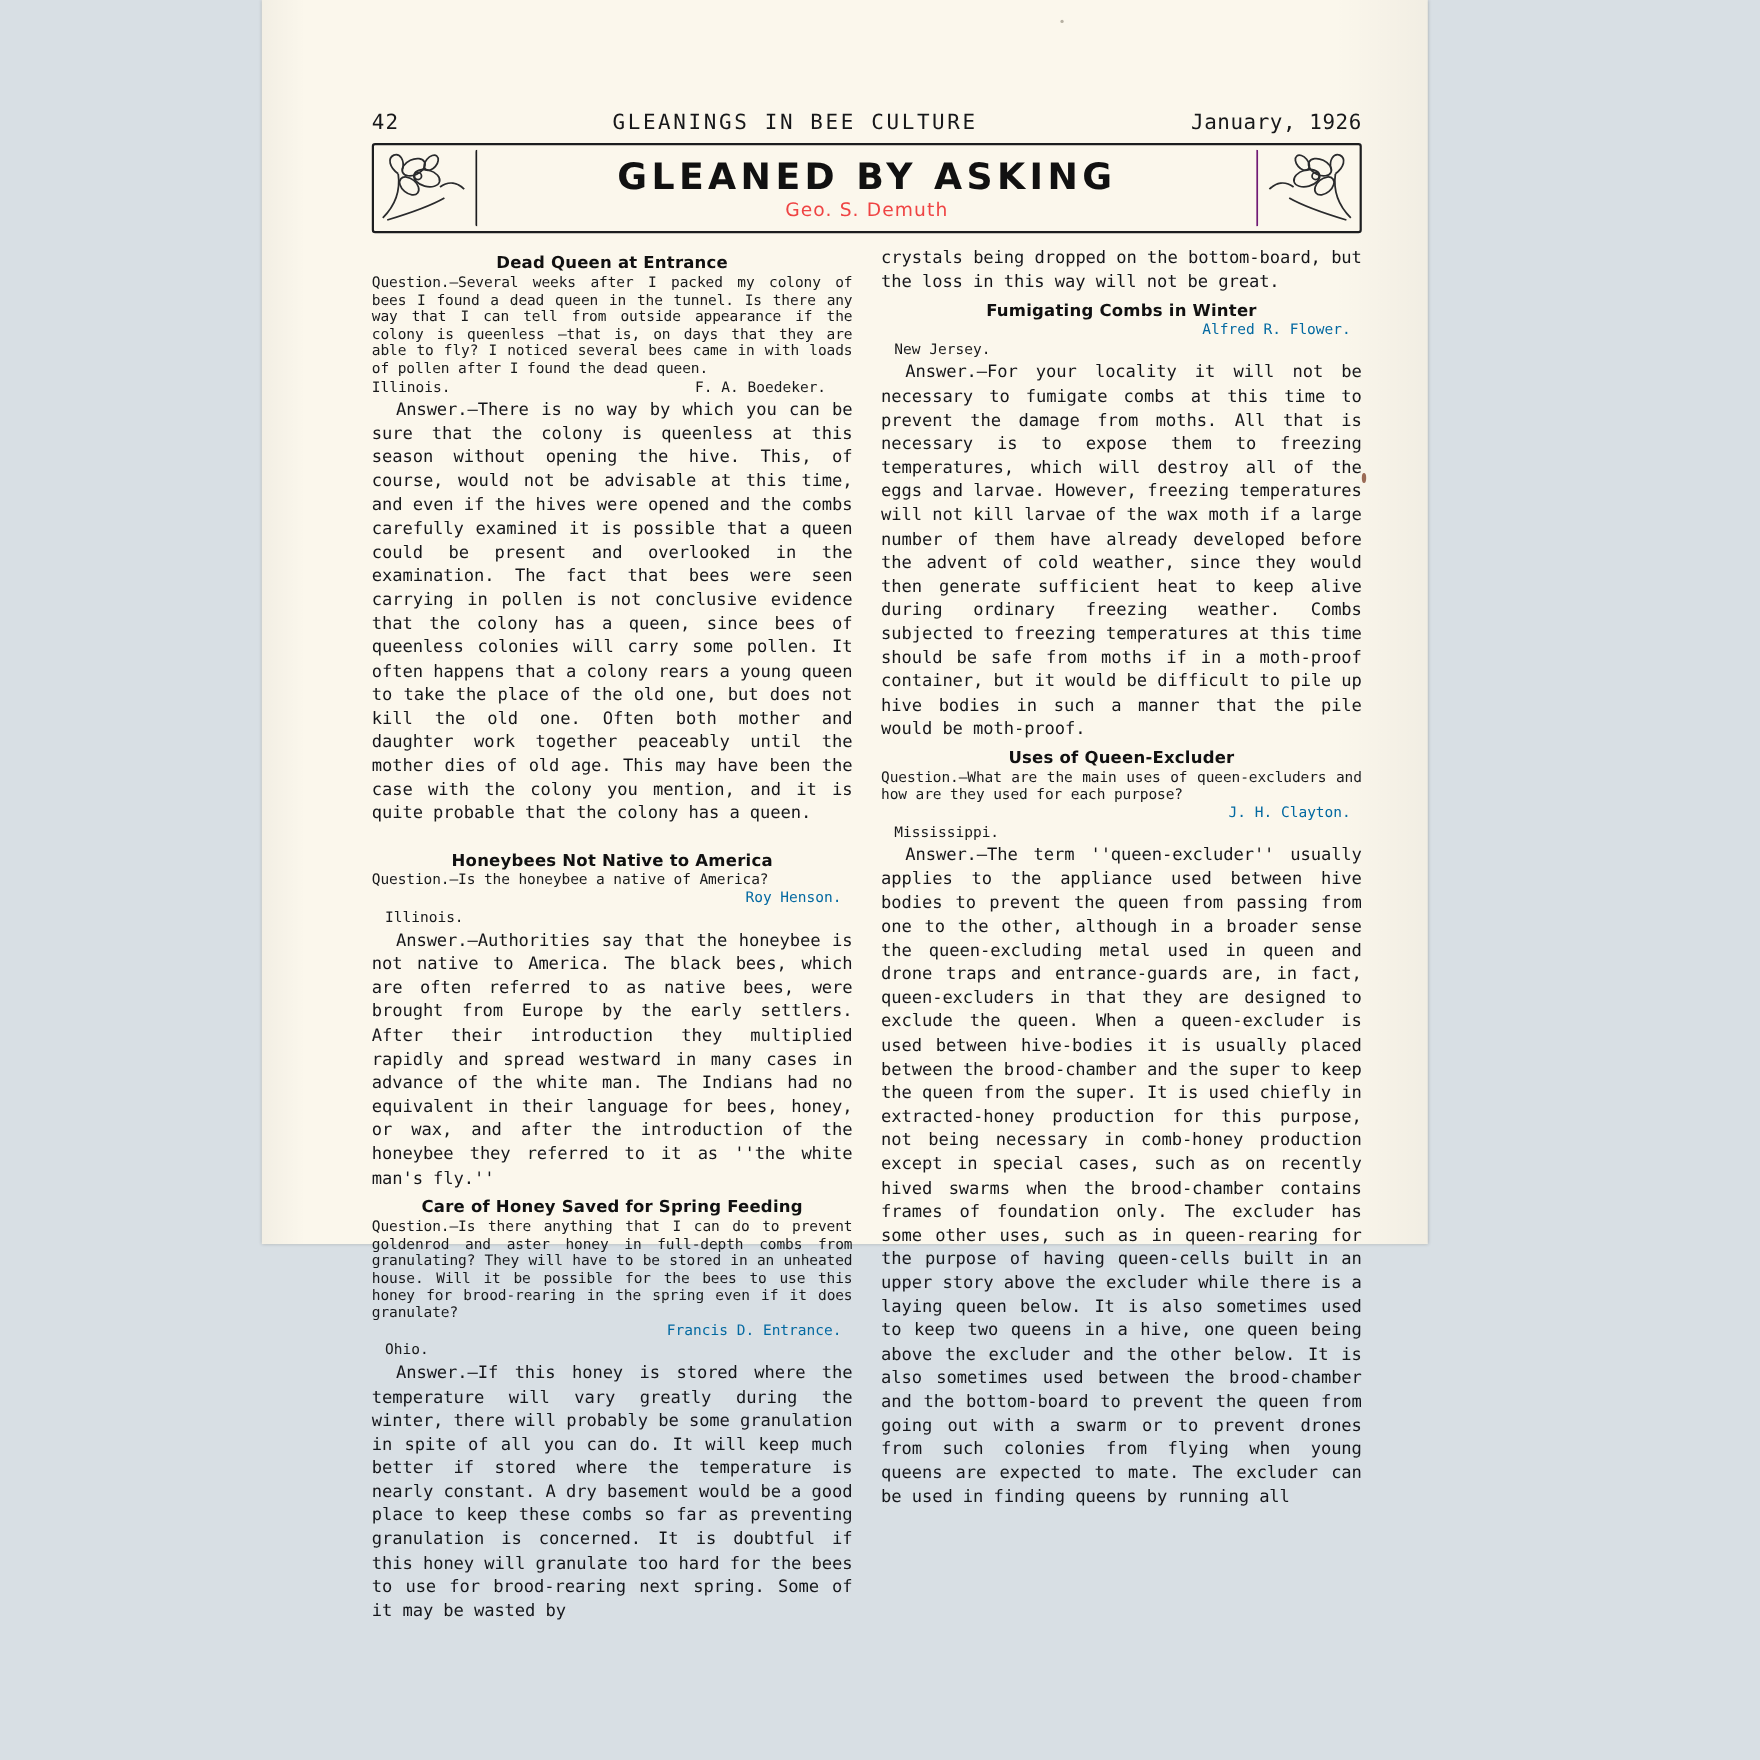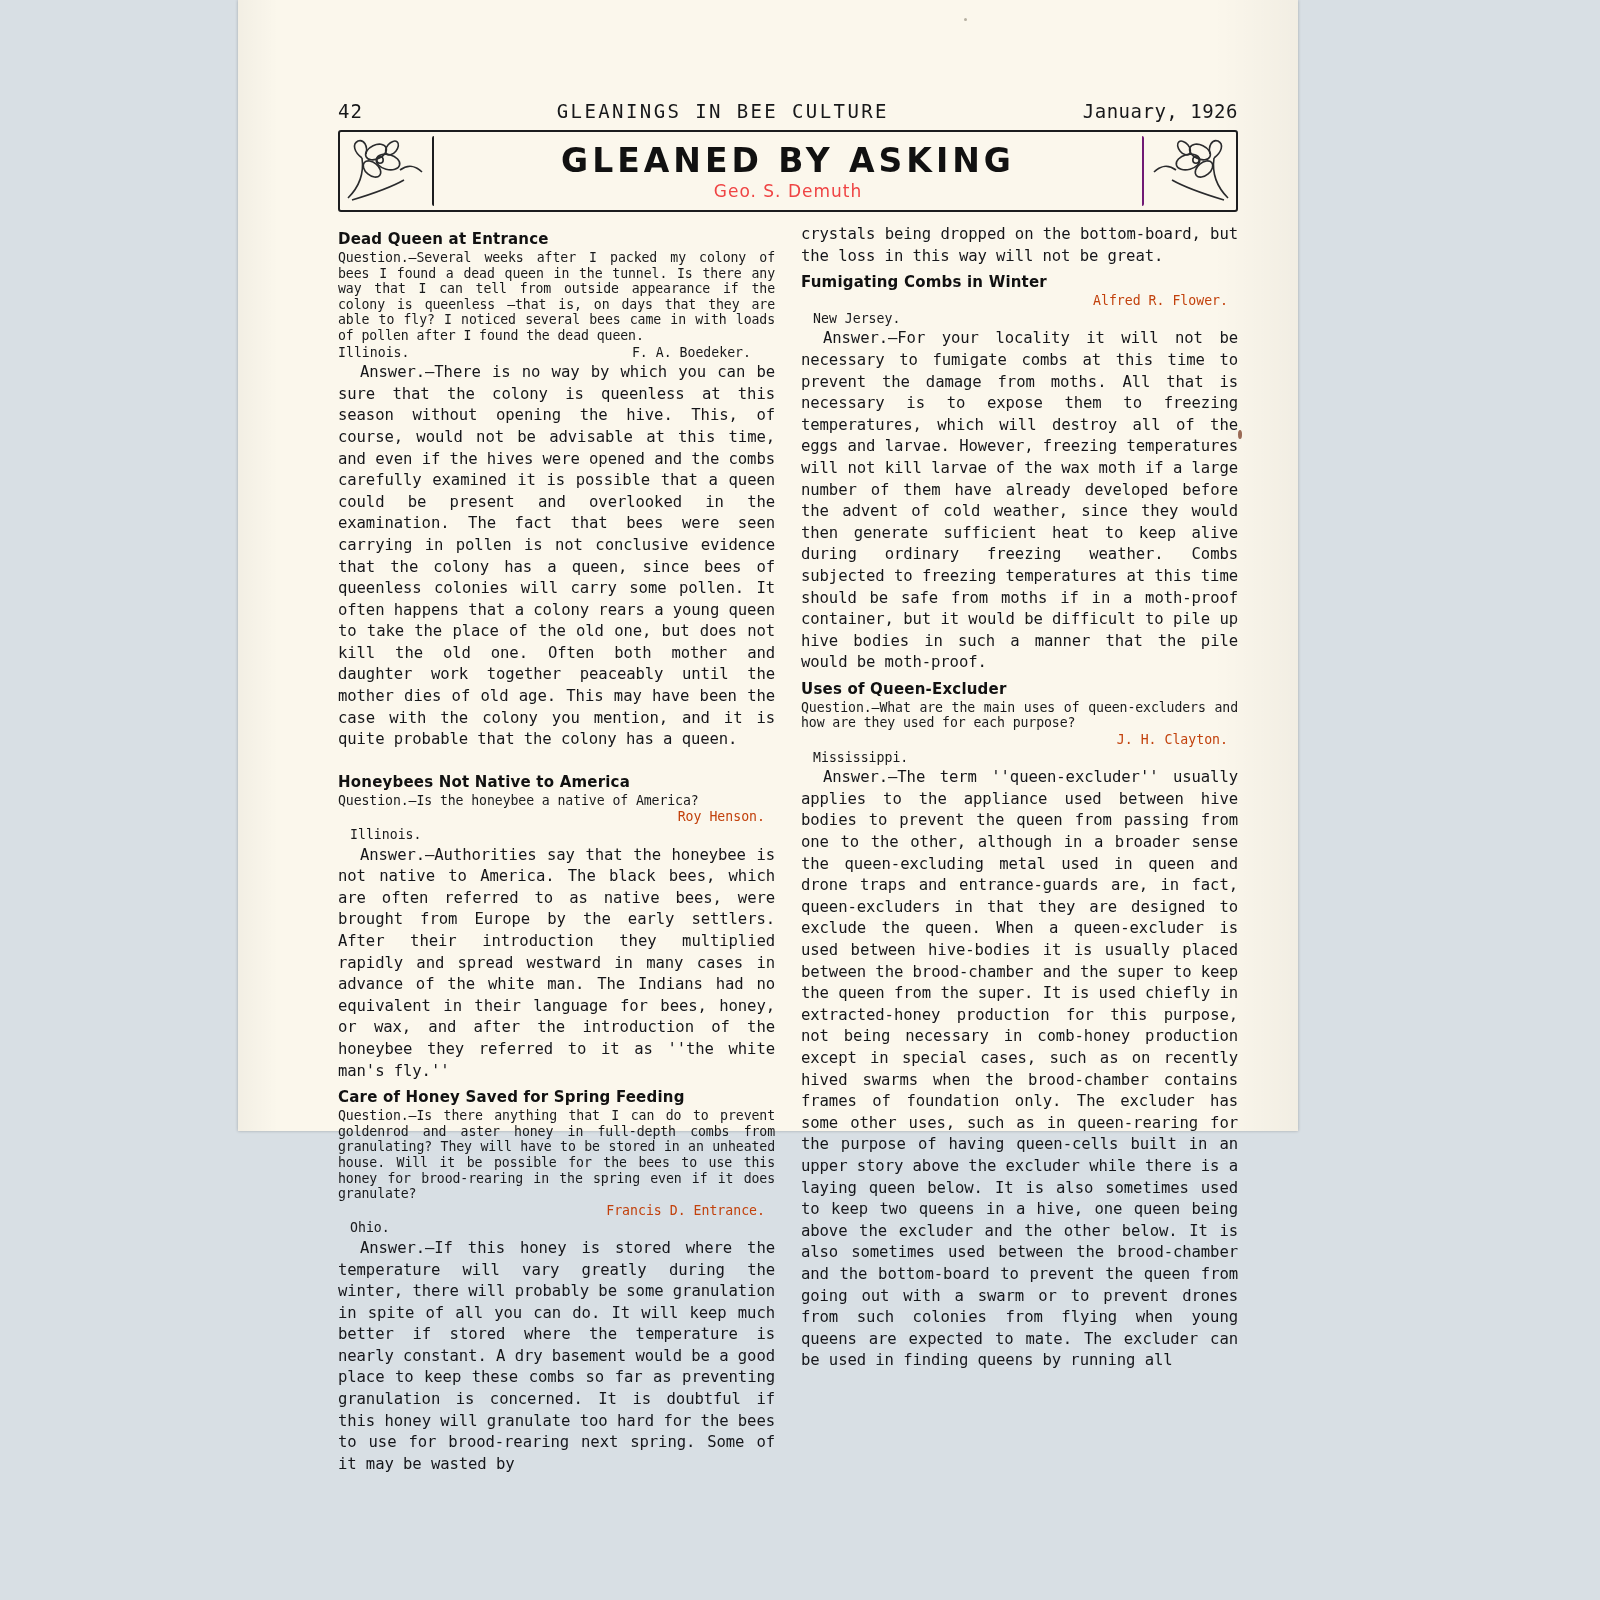--- a/index.html
+++ b/index.html
@@ -107,21 +107,21 @@
   .cols {
     display: flex;
     gap: 26px;
   }
   .col { width: 437px; }
 
   h2.sec {
     font-family: "DejaVu Sans", sans-serif;
     font-size: 15px;
     font-weight: bold;
-    text-align: left;
+    text-align: center;
     margin: 6px 0 2px 0;
     letter-spacing: .2px;
     color: #111;
   }
   p.q {
     font-size: 13.2px;
     line-height: 15.6px;
     text-align: justify;
     margin: 0 0 1px 0;
     color: #18191b;
@@ -150,21 +150,21 @@
     line-height: 15.6px;
     margin: 0 0 2px 0;
     color: #18191b;
   }
   .signrow .sg { padding-right: 24px; }
   .sign-right {
     font-size: 13.2px;
     line-height: 15.6px;
     text-align: right;
     margin: 0 0 2px 0;
-    color: #c2410c;
+    color: #0369a1;
     padding-right: 10px;
   }
   .spacer { height: 10px; }
   
   .speck {
     position: absolute;
     background: #9a6a55;
     border-radius: 50%;
   }
 </style>

